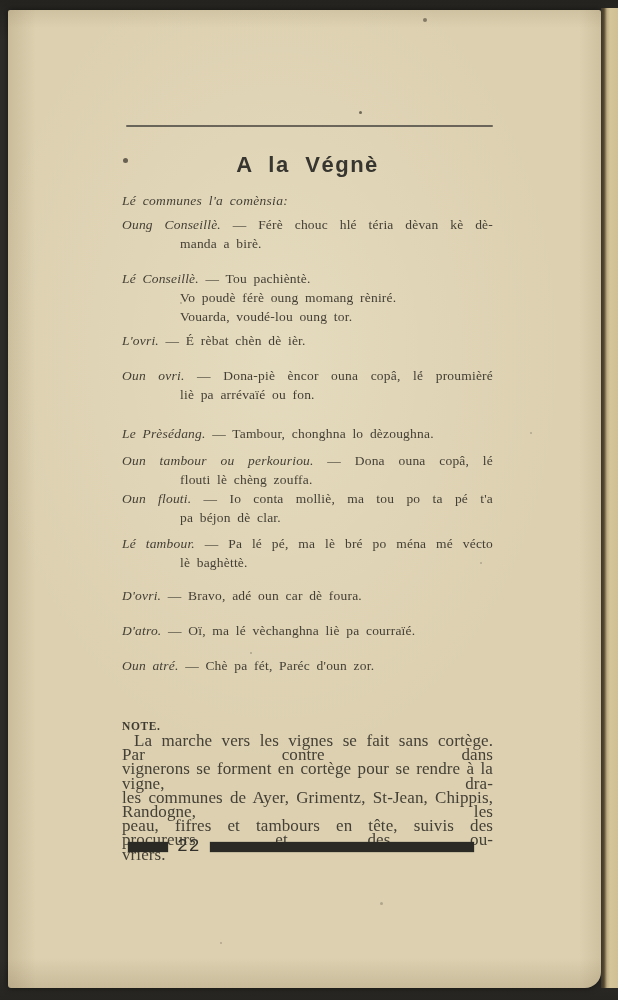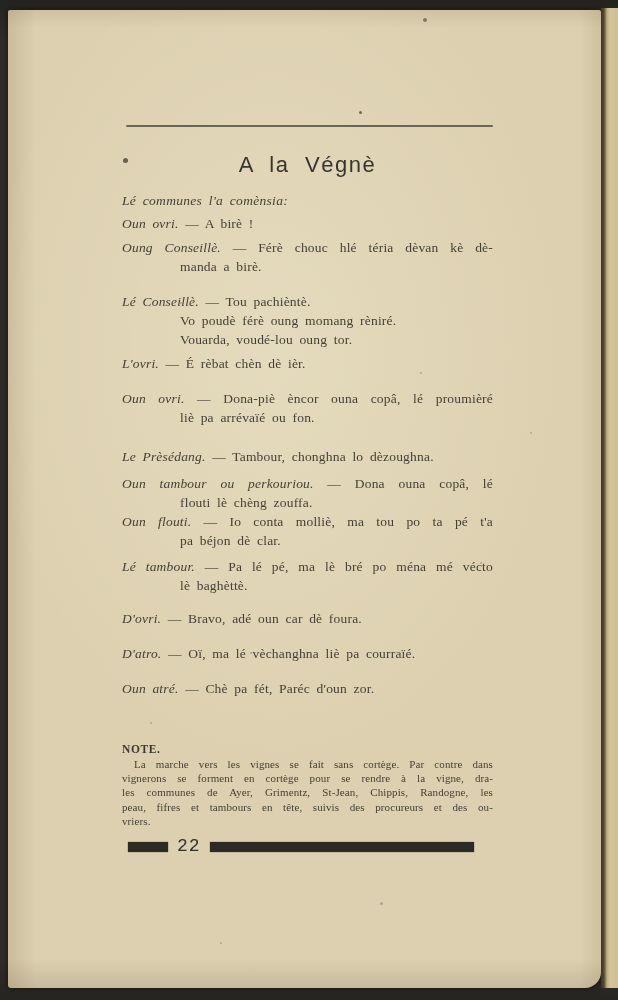--- a/index.html
+++ b/index.html
@@ -14,30 +14,30 @@
           linear-gradient(270deg, rgba(120,100,60,.14) 0, rgba(0,0,0,0) 22px),
           linear-gradient(0deg, rgba(110,90,55,.18) 0, rgba(0,0,0,0) 30px),
           linear-gradient(180deg, rgba(110,90,55,.12) 0, rgba(0,0,0,0) 18px);
         border-radius:2px 2px 16px 3px;
         box-shadow:0 0 6px rgba(0,0,0,.55);}
   .edge-strip{position:absolute;top:8px;bottom:12px;right:0;width:17px;
         background:linear-gradient(90deg,#3a342a 0,#56492f 3px,#bfae85 6px,#d5c59b 9px,#d0bf94 100%);
         }
   .content{position:absolute;left:114px;top:115px;width:371px;color:#443f35;}
   .rule{height:2px;background:#56514a;opacity:.85;border-radius:1px;margin-left:4px;}
-  .title{font-family:"Liberation Sans", sans-serif;font-weight:normal;font-size:22px;
+  .title{font-family:"Liberation Sans", sans-serif;font-weight:bold;font-size:22px;
          color:#37352f;text-align:center;margin:25px 0 13px 0;letter-spacing:1.5px;word-spacing:8px;}
   .body-line{font-size:13.5px;line-height:19px;letter-spacing:.2px;word-spacing:3px;white-space:nowrap;}
   .fill{white-space:normal;text-align:justify;text-align-last:justify;}
   .cont{padding-left:58px;}
   .speaker{font-style:italic;}
   .direction{font-style:italic;font-size:13.5px;line-height:19px;letter-spacing:.3px;word-spacing:3px;}
   .entry{margin:0;}
   .note-label{font-size:11.5px;font-weight:bold;letter-spacing:.6px;line-height:15px;color:#3e3a31;margin-top:44px;}
-  .note-line{font-size:11px;line-height:14.2px;letter-spacing:.1px;word-spacing:1.5px;color:#454036;}
+  .note-line{font-size:17px;line-height:14.2px;letter-spacing:.1px;word-spacing:1.5px;color:#454036;}
   .note-line.indent{text-indent:12px;}
   .footer{position:absolute;left:120px;top:826px;width:346px;height:22px;
           display:flex;align-items:center;font-family:Liberation Mono, monospace;}
   .bar{height:10px;background:#2b2a25;box-shadow:0 0 1px rgba(43,42,37,.8);}
   .bar.short{width:40px;}
   .bar.long{flex:1;}
   .page-number{font-size:18px;color:#33312c;margin:0 9px 2px 9px;letter-spacing:1px;}
   .speck{position:absolute;border-radius:50%;background:#4a4437;}
 </style>
 </head>
@@ -58,23 +58,20 @@
     <div class="speck" style="left:212px;top:932px;width:2px;height:2px;opacity:.3;"></div>
     <div class="speck" style="left:522px;top:422px;width:2px;height:2px;opacity:.3;"></div>
 
     <div class="content">
       <div class="rule"></div>
 
       <h1 class="title">A la Végnè</h1>
 
       <div class="direction">Lé communes l'a comènsia:</div>
 
-      <div class="entry" style="margin-top:4px;">
-        <div class="body-line"><span class="speaker">Oun ovri.</span> <span>— A birè !</span></div>
-      </div>
 
       <div class="entry" style="margin-top:5px;">
         <div class="body-line fill"><span class="speaker">Oung Conseillè.</span> <span>— Férè chouc hlé téria dèvan kè dè-</span></div>
         <div class="body-line cont">manda a birè.</div>
       </div>
 
       <div class="entry" style="margin-top:16px;">
         <div class="body-line"><span class="speaker">Lé Conseillè.</span> <span>— Tou pachièntè.</span></div>
         <div class="body-line cont">Vo poudè férè oung momang rèniré.</div>
         <div class="body-line cont">Vouarda, voudé-lou oung tor.</div>

